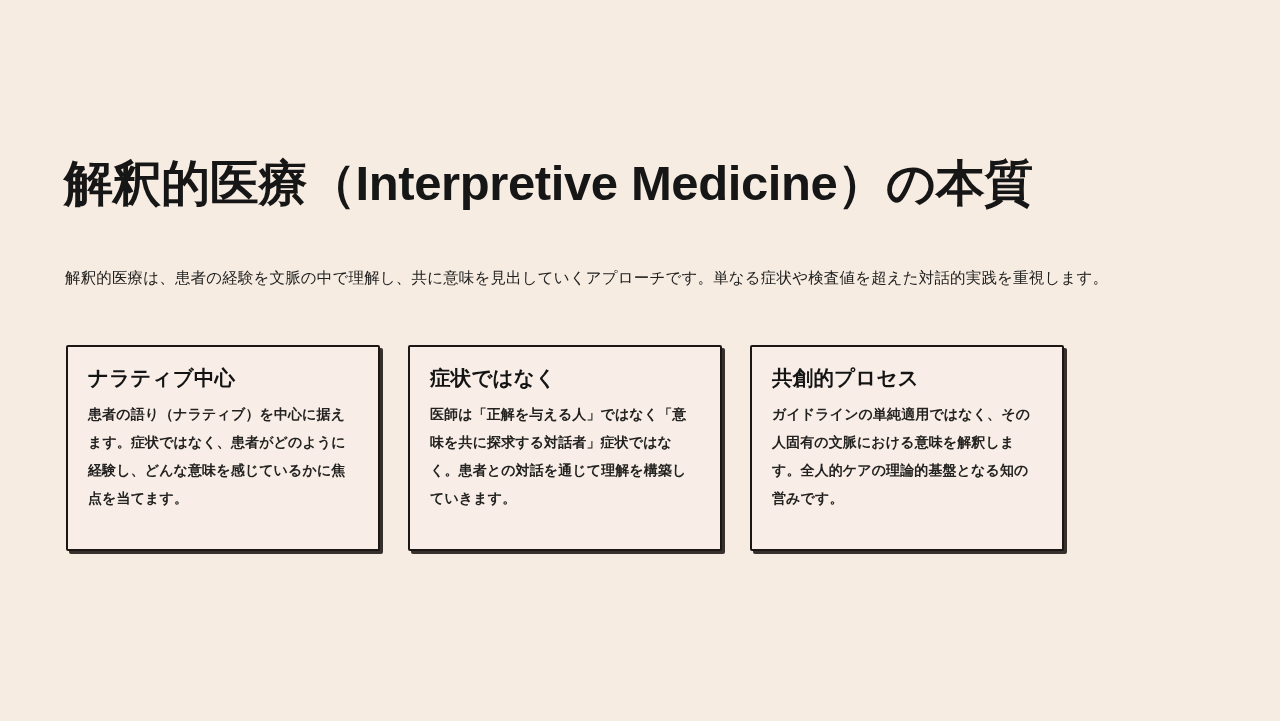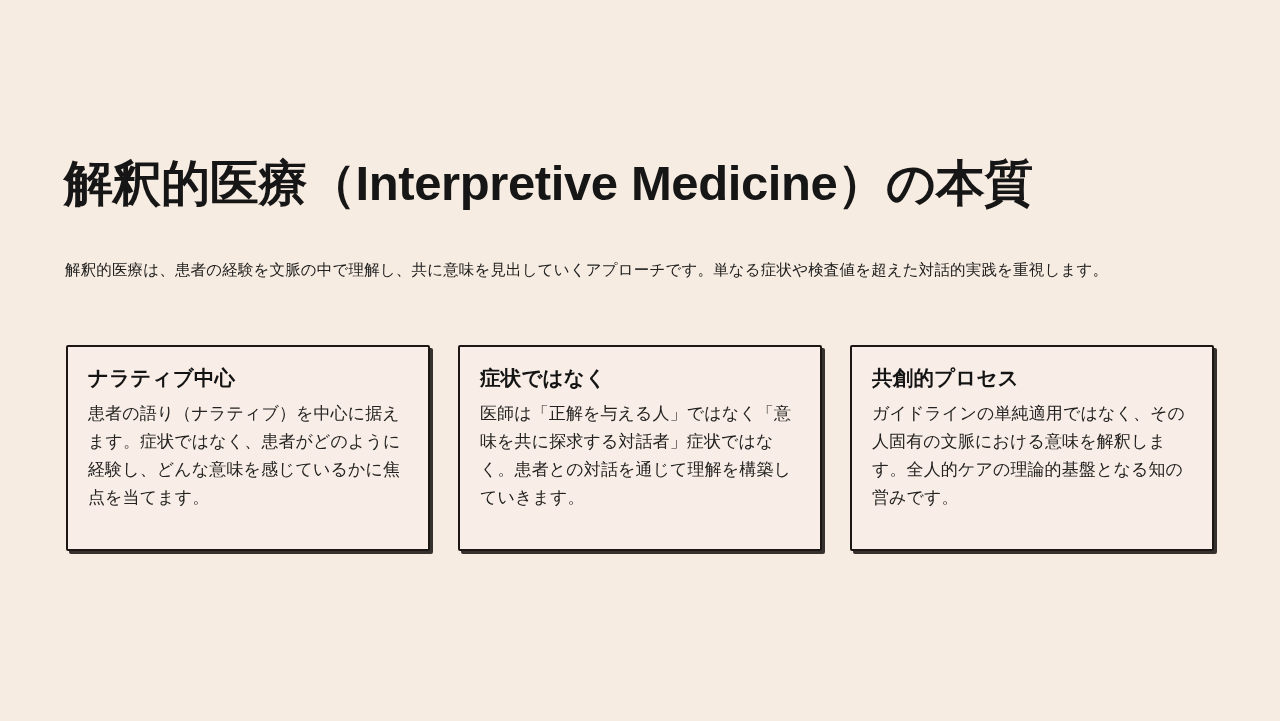--- a/index.html
+++ b/index.html
@@ -37,36 +37,36 @@
     font-weight: 900;
     letter-spacing: -0.4px;
     color: #161616;
     white-space: nowrap;
   }
 
   
   .lead {
     position: absolute;
     left: 65px;
-    top: 255px;
+    top: 263px;
     width: 1140px;
     margin: 0;
     font-size: 15.5px;
     line-height: 29px;
     font-weight: 400;
     color: #20201f;
     letter-spacing: 0.15px;
   }
 
   
   .cards {
     position: absolute;
     left: 66px;
     top: 345px;
-    width: 1148px;
+    width: 998px;
     display: flex;
     gap: 28px;
   }
 
   .card {
     flex: 1 1 0;
     box-sizing: border-box;
     height: 206px;
     background: #f8eee7;
     border: 2px solid #1c1715;
@@ -79,23 +79,23 @@
     margin: 0 0 9px 0;
     font-size: 20.5px;
     line-height: 1.25;
     font-weight: 700;
     color: #141414;
     letter-spacing: 0.2px;
   }
 
   .card-body {
     margin: 0;
-    font-size: 17px;
+    font-size: 14px;
     line-height: 28px;
-    font-weight: 400;
+    font-weight: 700;
     color: #232220;
     letter-spacing: 0.1px;
   }
 </style>
 </head>
 <body>
 
 <div class="slide">
 
   <h1 class="page-title">解釈的医療（Interpretive Medicine）の本質</h1>

